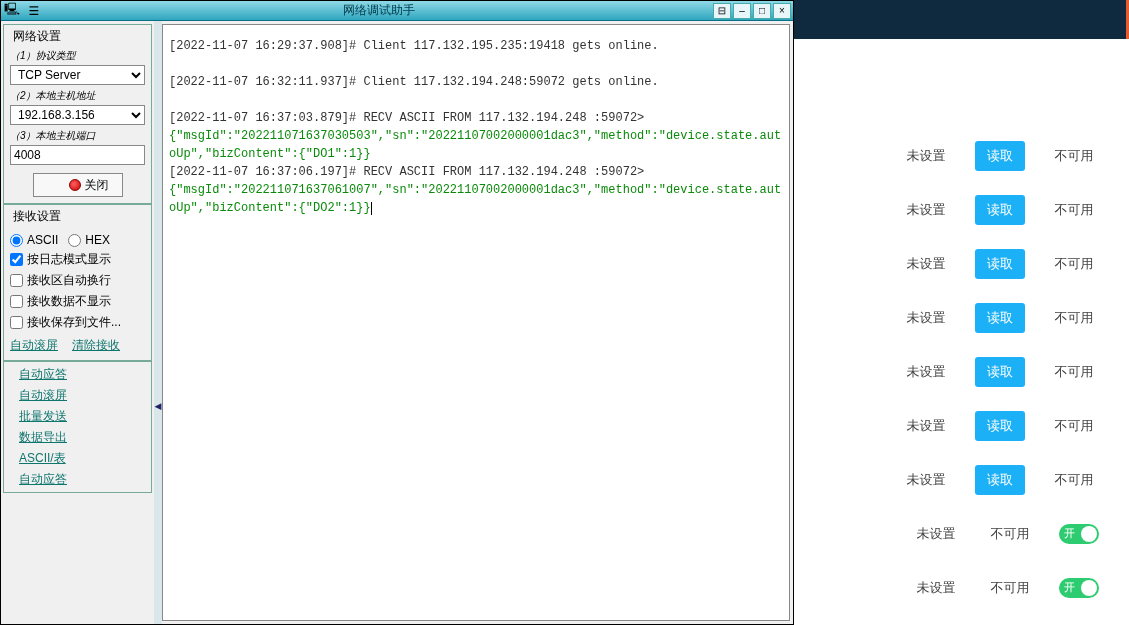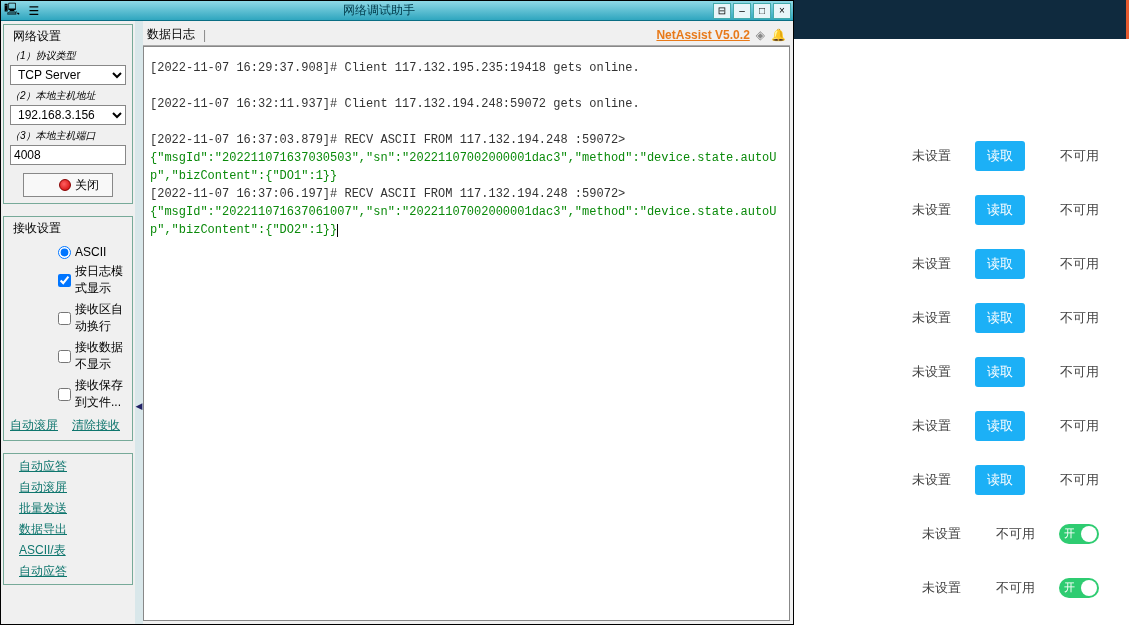--- a/index.html
+++ b/index.html
@@ -4,29 +4,29 @@
 <style>
 * { box-sizing: border-box; margin: 0; padding: 0; }
 body { font-family: "Microsoft YaHei", SimSun, Arial, sans-serif; font-size: 12px; background: #fff; width: 1129px; height: 625px; overflow: hidden; display: flex; }
 .left-app { width: 794px; height: 625px; display: flex; flex-direction: column; border: 1px solid #000; }
 .titlebar { height: 20px; background: linear-gradient(to bottom, #8fd9e6, #2fa6bf); display: flex; align-items: center; color: #000; font-size: 12px; position: relative; border-bottom: 1px solid #0a6e84; }
 .titlebar .ticon { width: 22px; text-align: center; font-size: 12px; }
 .titlebar .ttext { flex: 1; text-align: center; font-weight: normal; color: #003a4a; }
 .titlebar .tbtns { display: flex; gap: 2px; padding-right: 2px; }
 .titlebar .tbtn { width: 18px; height: 16px; background: #e8f5f9; border: 1px solid #4aa; display: flex; align-items: center; justify-content: center; font-size: 10px; cursor: pointer; }
 .app-body { flex: 1; display: flex; background: #f0f0f0; overflow: hidden; }
-.sidebar { width: 134px; display: flex; flex-direction: column; gap: 12px; padding: 3px 2px; }
+.sidebar { width: 153px; display: flex; flex-direction: column; gap: 0; padding: 3px 2px; }
 .groupbox { border: 1px solid #7a9; padding: 4px 6px 6px 6px; background: #f0f0f0; }
 .groupbox .gtitle { margin-top: -10px; background: #f0f0f0; display: inline-block; padding: 0 3px; font-size: 12px; }
 .field-label { margin-top: 4px; font-size: 10px; font-style: italic; }
 .select, .textin { width: 100%; font-size: 12px; height: 20px; border: 1px solid #888; background: #fff; padding: 0 3px; margin-top: 2px; }
 .close-btn { display: flex; align-items: center; justify-content: center; gap: 4px; width: 90px; height: 24px; margin: 8px auto 0; border: 1px solid #888; background: #f8f8f8; cursor: pointer; padding-left: 22px; }
 .close-btn .dot { width: 12px; height: 12px; border-radius: 50%; background: radial-gradient(circle at 40% 40%, #ff6060, #c00); border: 1px solid #800; }
 .radio-row { display: flex; gap: 10px; align-items: center; margin-top: 4px; }
-.checkrow { display: flex; align-items: center; gap: 4px; margin-top: 4px; font-size: 12px; margin-left: 48px; }
+.checkrow { display: flex; align-items: center; gap: 4px; margin-top: 4px; font-size: 12px; }
 .linkrow { display: flex; gap: 14px; margin-top: 6px; }
 .linkrow a, .linkgrid a { color: #0f766e; text-decoration: underline; cursor: pointer; font-size: 12px; }
 .linkgrid { display: grid; grid-template-columns: 1fr; gap: 4px 14px; padding: 4px 15px; border: 1px solid #7a9; }
 .splitter { width: 8px; background: #d9e7ea; display: flex; flex-direction: column; align-items: center; padding-top: 380px; gap: 2px; }
 .splitter .arrow { font-size: 9px; color: #226; }
 .main { flex: 1; display: flex; flex-direction: column; background: #f0f0f0; padding: 3px 3px 3px 0; overflow: hidden; }
 .log-head { display: flex; align-items: center; height: 22px; border-bottom: 1px solid #aaa; padding: 0 4px; }
 .log-head .logtitle { font-size: 12px; }
 .log-head .spacer { flex: 1; }
 .log-head .brand { color: #e87a1a; font-weight: bold; text-decoration: underline; font-size: 12px; }
@@ -34,21 +34,21 @@
 .logarea { flex: 1; background: #fff; border: 1px solid #888; padding: 12px 6px; font-family: SimSun, "Courier New", monospace; font-size: 12px; line-height: 1.5; overflow-y: scroll; white-space: pre-wrap; word-break: break-all; position: relative; }
 .logarea .gray { color: #333; }
 .logarea .green { color: #0a8a0a; }
 .cursor { display: inline-block; width: 1px; height: 13px; background: #000; vertical-align: text-bottom; }
 
 .right-panel { flex: 1; background: #fff; display: flex; flex-direction: column; }
 .right-top { height: 39px; background: #0f2a3e; position: relative; }
 .right-top::after { content: ""; position: absolute; right: 0; top: 0; width: 3px; height: 39px; background: #e65b2f; }
 .rows { flex: 1; overflow-y: auto; padding-top: 90px; }
 .prow { display: flex; align-items: center; justify-content: flex-end; gap: 24px; padding: 0 30px; height: 54px; color: #444; font-size: 13px; }
-.prow .status1, .prow .status2 { min-width: 50px; text-align: right; }
+.prow .status1, .prow .status2 { min-width: 50px; text-align: center; }
 .readbtn { background: #1cb0f6; color: #fff; border: none; border-radius: 3px; padding: 6px 12px; font-size: 13px; cursor: pointer; }
 .toggle { width: 40px; height: 20px; background: #2ecc71; border-radius: 10px; position: relative; cursor: pointer; }
 .toggle::after { content: ""; position: absolute; right: 2px; top: 2px; width: 16px; height: 16px; background: #fff; border-radius: 50%; }
 .toggle .tlabel { position: absolute; left: 5px; top: 2px; color: #fff; font-size: 11px; }
 input[type="radio"], input[type="checkbox"] { margin: 0; }
 </style>
 </head>
 <body>
 
 <div class="left-app">
@@ -128,28 +128,20 @@
         <a>自动应答</a>
       </div>
 
     </div>
 
     <div class="splitter">
       <span class="arrow">◀</span>
     </div>
 
     <div class="main">
-      <div class="log-head">
-        <span class="logtitle">数据日志</span>
-        <span style="margin-left:8px;color:#888;">|</span>
-        <span class="spacer"></span>
-        <span class="brand">NetAssist V5.0.2</span>
-        <span class="iconx">◈</span>
-        <span class="iconx">🔔</span>
-      </div>
       <div class="logarea" id="logarea"><div class="gray">[2022-11-07 16:29:37.908]# Client 117.132.195.235:19418 gets online.</div><br><div class="gray">[2022-11-07 16:32:11.937]# Client 117.132.194.248:59072 gets online.</div><br><div class="gray">[2022-11-07 16:37:03.879]# RECV ASCII FROM 117.132.194.248 :59072&gt;</div><div class="green">{"msgId":"202211071637030503","sn":"20221107002000001dac3","method":"device.state.autoUp","bizContent":{"DO1":1}}</div><div class="gray">[2022-11-07 16:37:06.197]# RECV ASCII FROM 117.132.194.248 :59072&gt;</div><div class="green">{"msgId":"202211071637061007","sn":"20221107002000001dac3","method":"device.state.autoUp","bizContent":{"DO2":1}}<span class="cursor"></span></div></div>
     </div>
   </div>
 </div>
 
 <div class="right-panel">
   <div class="right-top"></div>
   <div class="rows" id="panelrows">
       <div class="prow">
         <span class="status1">未设置</span>

